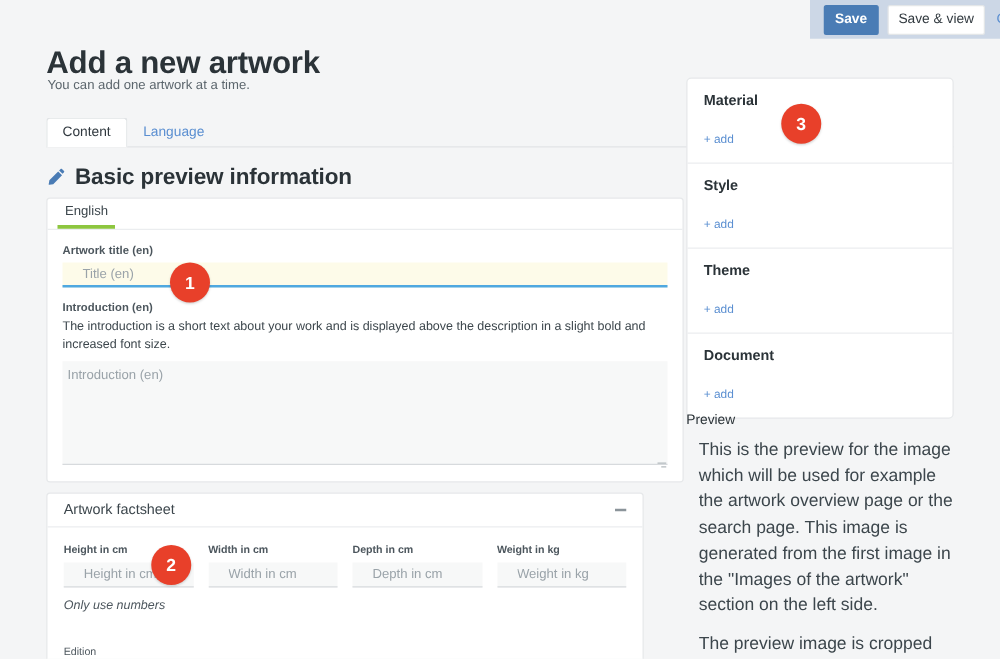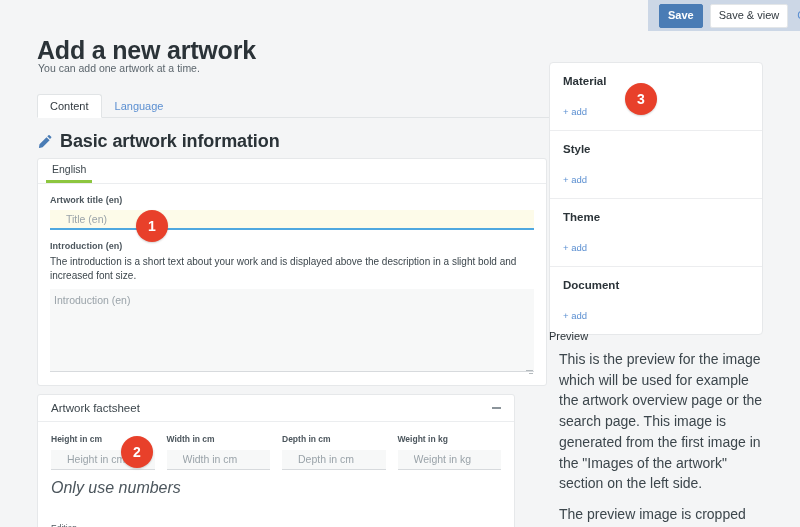--- a/index.html
+++ b/index.html
@@ -277,21 +277,21 @@
     margin-top: 12px;
   }
   .fact-col { flex: 1 1 0; min-width: 0; }
   .fact-label {
     font-size: 8.5px;
     font-weight: bold;
     color: #4c565d;
     margin-bottom: 5px;
   }
   .fact-hint {
-    font-size: 16px;
+    font-size: 10px;
     font-style: italic;
     color: #4c565d;
     padding: 0 13px;
     margin-top: 9px;
   }
   .edition-label {
     font-size: 8.5px;
     font-weight: normal;
     color: #4c565d;
     padding: 0 13px;
@@ -383,21 +383,21 @@
     <div class="tab active">Content</div>
     <div class="tab inactive">Language</div>
   </div>
 
   <div class="section-head">
     <span class="pencil-icon">
       <svg viewBox="0 0 16 16" width="15" height="15" fill="currentColor" aria-hidden="true">
         <path d="M12.3 1.2c-.3-.3-.8-.3-1.1 0l-1.3 1.3 2.9 2.9 1.3-1.3c.3-.3.3-.8 0-1.1l-1.8-1.8zM9.1 3.4L1.6 10.9 1 14.3c-.05.3.2.55.5.5l3.4-.6 7.5-7.5-3.3-3.3z"></path>
       </svg>
     </span>
-    <span class="section-head-text">Basic artwork information</span>
+    <span class="section-head-text">Basic preview information</span>
   </div>
 
   <div class="card card-basic">
     <div class="lang-tabs">
       <div class="lang-tab">English</div>
     </div>
 
     <div class="field-block">
       <div class="field-label">Artwork title (en)</div>
       <input class="text-input focused" type="text" placeholder="Title (en)" style="">

